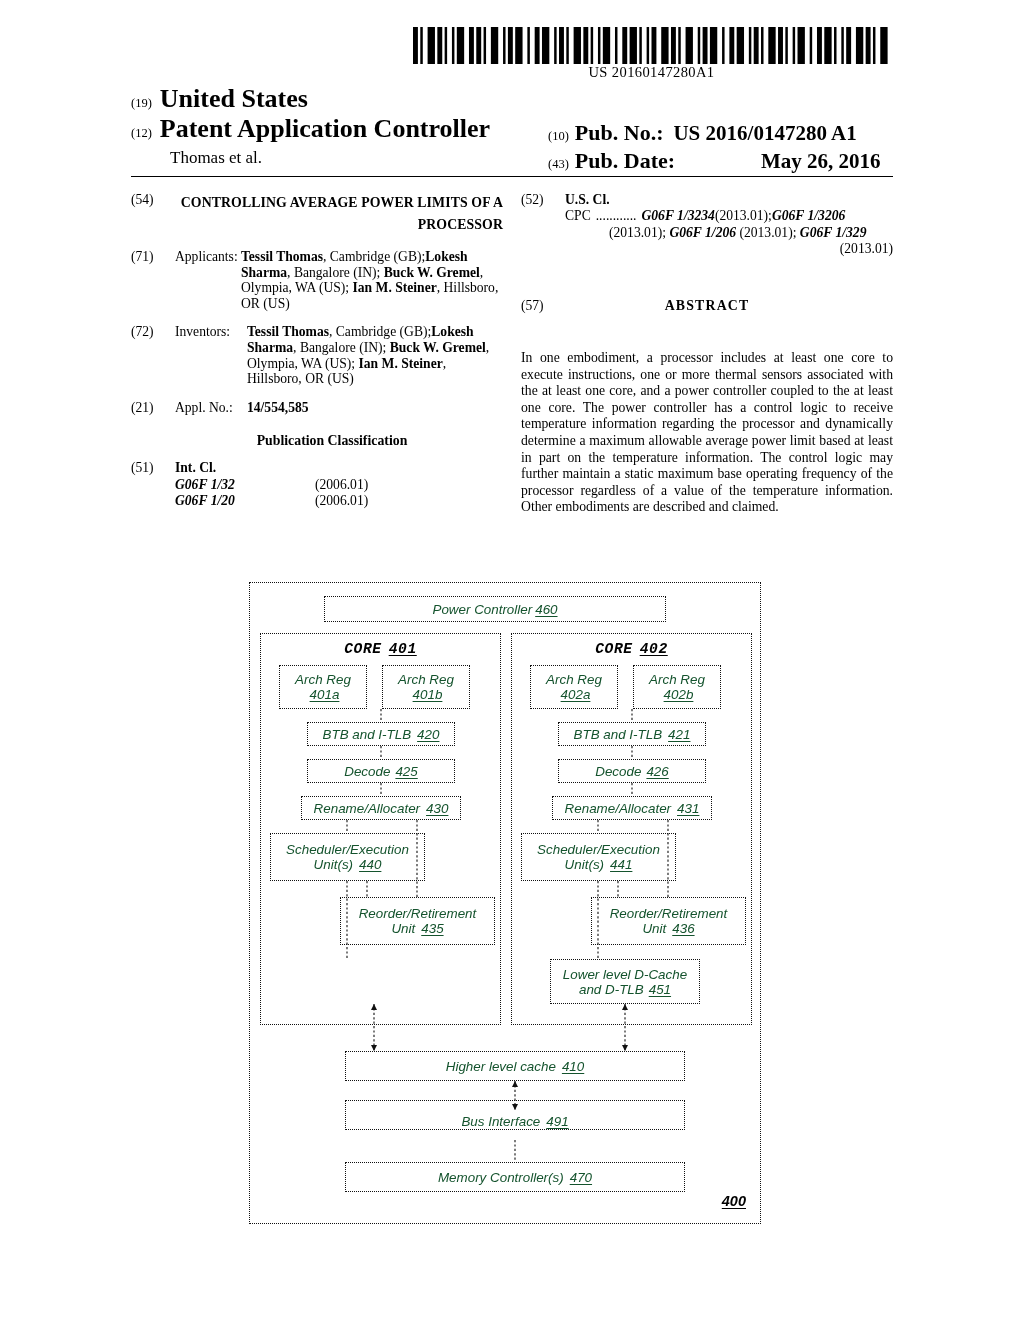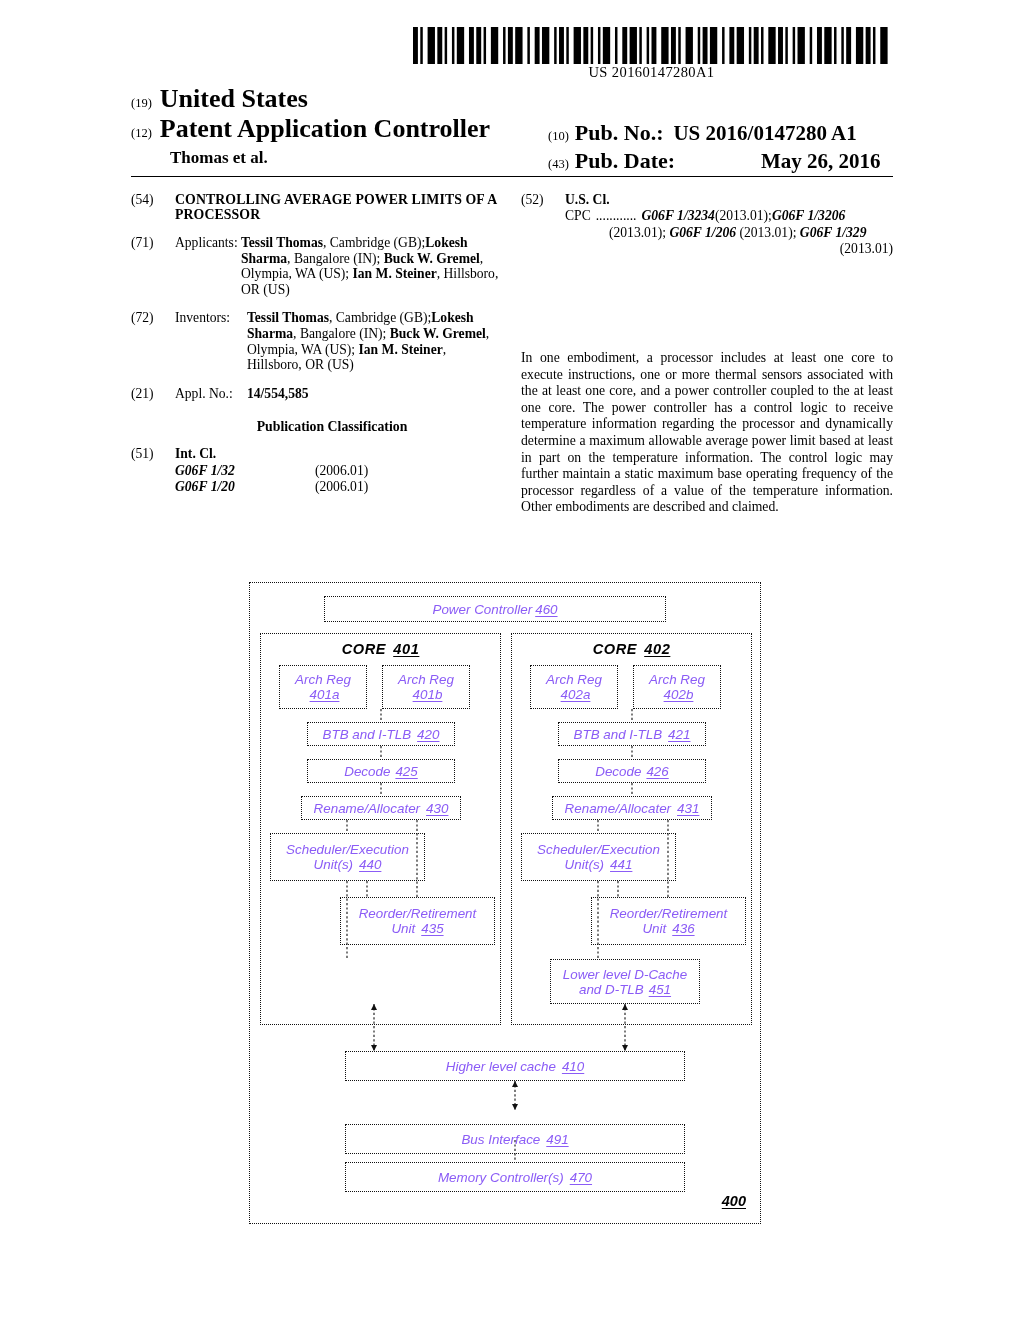--- a/index.html
+++ b/index.html
@@ -59,21 +59,21 @@
   #line-12 { left: 0; top: 30px; }
   #line-12 .big {
     font-size: 26px;
     font-weight: bold;
     margin-left: 8px;
   }
   #line-authors {
     left: 39px;
     top: 64px;
     font-size: 17px;
-    font-weight: bold;
+    font-weight: normal;
   }
   #pubno-row { left: 417px; top: 36px; }
   #pubdate-row { left: 417px; top: 64px; }
   .hdr-lbl {
     font-size: 22px;
     font-weight: bold;
     margin-left: 6px;
   }
   .hdr-val {
     font-size: 21px;
@@ -122,22 +122,23 @@
     white-space: nowrap;
   }
   .fbody { flex: 1 1 auto; }
 
   .b { font-weight: bold; }
   .bi { font-weight: bold; font-style: italic; }
 
   #title-field .fbody {
     font-weight: bold;
     font-size: 13.8px;
-    line-height: 15px;
+    line-height: 22px;
     letter-spacing: 0.1px;
+    text-align: right;
   }
 
   #applicants-field .flabel { width: 66px; flex: 0 0 66px; }
   #inventors-field .flabel { width: 72px; flex: 0 0 72px; }
   #applno-field .flabel { width: 72px; flex: 0 0 72px; }
   #filed-field .flabel { width: 72px; flex: 0 0 72px; }
 
   #pubclass-head {
     text-align: center;
     font-weight: bold;
@@ -190,35 +191,35 @@
     border: 1.2px dotted #111;
     box-sizing: border-box;
     display: flex;
     align-items: center;
     justify-content: center;
     text-align: center;
     font-family: "Liberation Sans", sans-serif;
     font-style: italic;
     font-size: 13.4px;
     line-height: 15px;
-    color: #8b5cf6;
+    color: #14532d;
     background: transparent;
   }
   .ref {
     text-decoration: underline;
     text-underline-offset: 2px;
     margin-left: 3px;
     white-space: nowrap;
   }
   .core-title {
     position: absolute;
     left: 0;
     right: 0;
     text-align: center;
-    font-family: Liberation Sans, sans-serif;
+    font-family: Liberation Mono, monospace;
     font-style: italic;
     font-weight: bold;
     font-size: 14.6px;
     letter-spacing: 0.6px;
   }
   .core-frame {
     position: absolute;
     border: 1.2px dotted #111;
     box-sizing: border-box;
   }
@@ -332,20 +333,24 @@
           <span> (2013.01); </span>
           <span class="bi">G06F 1/3206</span>
       </div>
       <div class="uscl-l2">
         <span>(2013.01); </span><span class="bi">G06F 1/206</span><span> (2013.01); </span><span class="bi">G06F 1/329</span>
       </div>
       <div class="uscl-l3">(2013.01)</div>
     </span>
   </div>
 
+  <div class="field" id="abstract-field">
+    <span class="fnum">(57)</span>
+    <span id="abstract-head">ABSTRACT</span>
+  </div>
 </div>
 
 <div id="abstract-text">In one embodiment, a processor includes at least one core to execute instructions, one or more thermal sensors associated with the at least one core, and a power controller coupled to the at least one core. The power controller has a control logic to receive temperature information regarding the processor and dynamically determine a maximum allowable average power limit based at least in part on the temperature information. The control logic may further maintain a static maximum base operating frequency of the processor regardless of a value of the temperature information. Other embodiments are described and claimed.</div>
 
 <div id="figure">
 
   <svg id="fig-lines">
       <defs>
         <marker id="ar-end" markerWidth="8" markerHeight="8" refX="6" refY="4" orient="auto" markerUnits="userSpaceOnUse">
           <path d="M0 1L6 4L0 7z" fill="#111"></path>
@@ -452,21 +457,21 @@
 
   <div class="fig-box" style="left:300px; top:376px; width:150px; height:45px;">
     <div><span style="white-space:pre-line;">Lower level D-Cache and D-TLB</span><span class="ref" style="margin-left:5px;">451</span></div>
   </div>
 
   <div class="fig-box" style="left:95px; top:468px; width:340px; height:30px;">
     <span>Higher level cache</span>
       <span class="ref" style="margin-left:6px;">410</span>
   </div>
 
-  <div class="fig-box" style="left:95px; top:541px; width:340px; height:30px;">
+  <div class="fig-box" style="left:95px; top:517px; width:340px; height:30px;align-items:flex-end;">
     <span>Bus Interface</span>
       <span class="ref" style="margin-left:6px;">491</span>
   </div>
 
   <div class="fig-box" style="left:95px; top:579px; width:340px; height:30px;">
     <span>Memory Controller(s)</span>
       <span class="ref" style="margin-left:6px;">470</span>
   </div>
 
   <div id="fig-ref-400">400</div>

